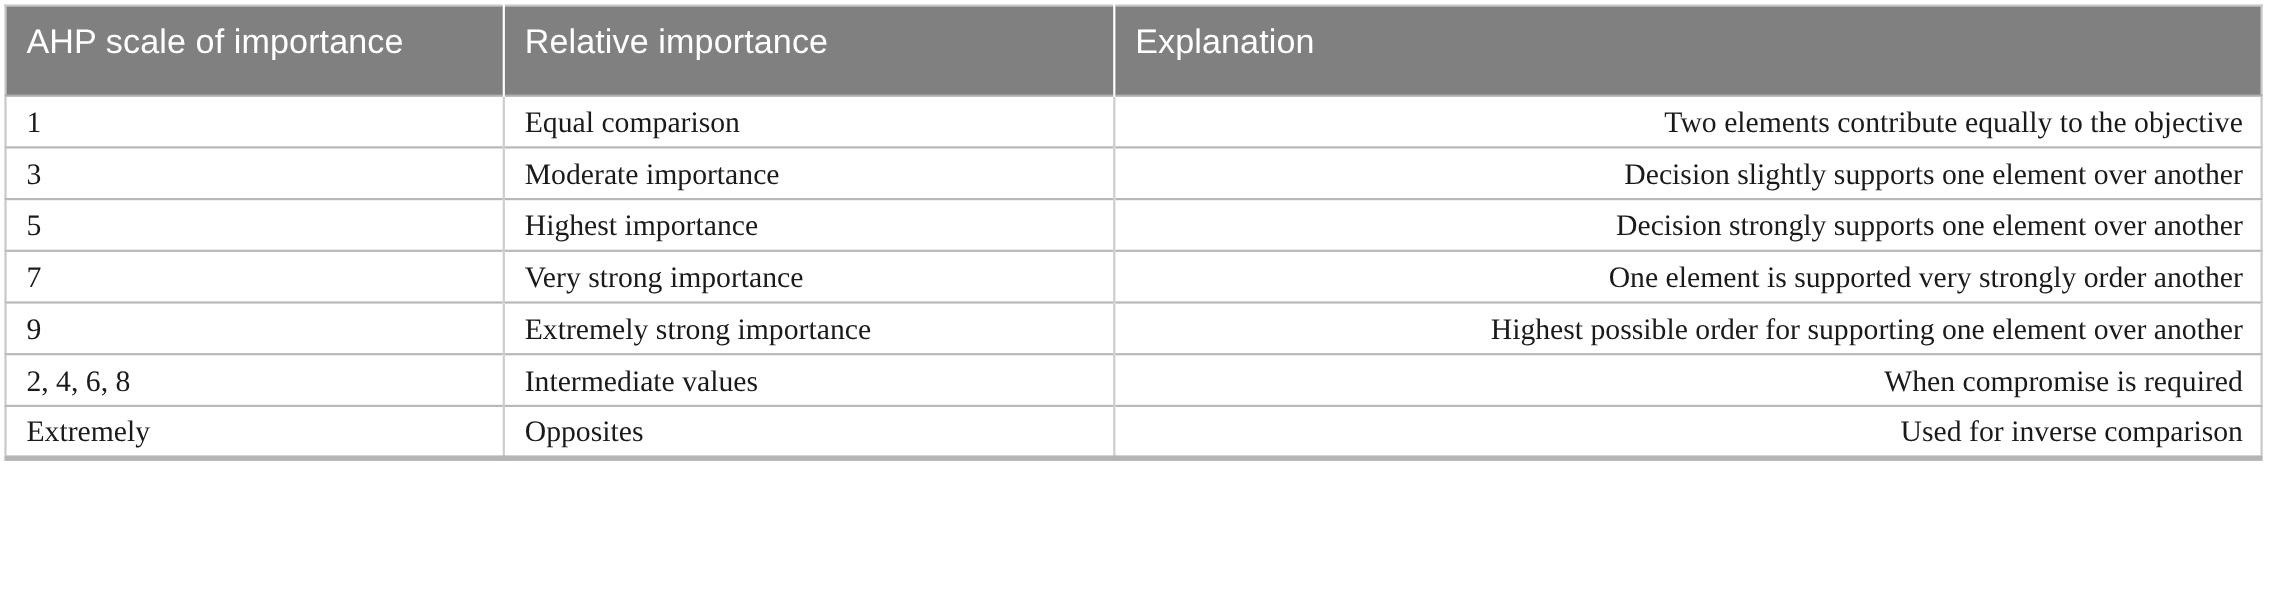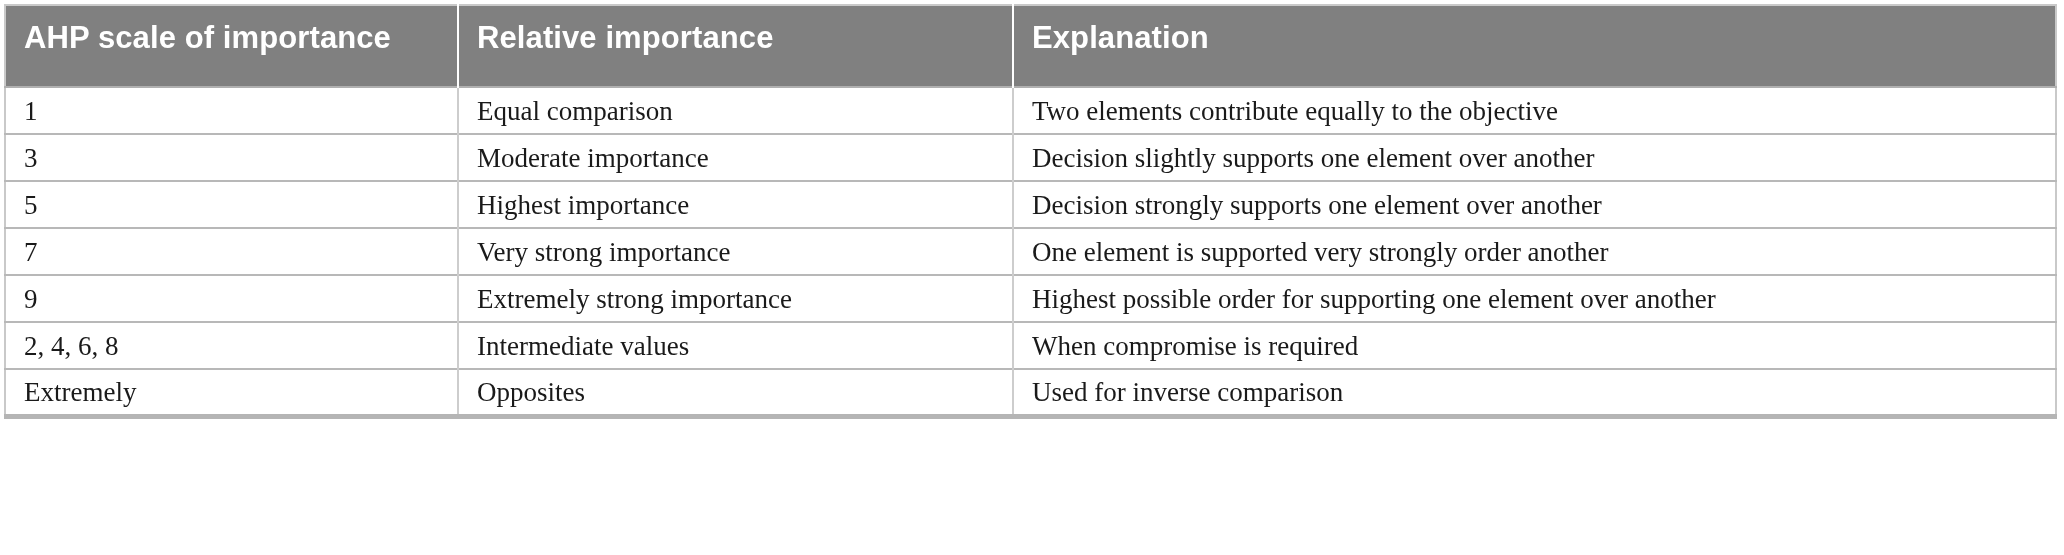--- a/index.html
+++ b/index.html
@@ -33,21 +33,21 @@
   }
 
   col.c1 { width: 453px; }
   col.c2 { width: 555px; }
   col.c3 { width: 1043px; }
 
   thead th {
     background: #808080;
     color: #ffffff;
     font-family: "Liberation Sans", sans-serif;
-    font-weight: 700;
+    font-weight: 400;
     font-size: 31px;
     line-height: 40px;
     text-align: left;
     vertical-align: top;
     padding: 12px 16px 14px 18px;
     height: 82px;
     box-sizing: border-box;
     border-right: 2px solid #ffffff;
     letter-spacing: 0.1px;
   }
@@ -62,21 +62,21 @@
     text-align: left;
     vertical-align: middle;
     padding: 6px 16px 6px 18px;
     height: 47px;
     box-sizing: border-box;
     border-top: 2px solid #b8b8b8;
     border-right: 2px solid #cdcdcd;
     white-space: nowrap;
     overflow: hidden;
   }
-  tbody td.last { border-right: none; }
+  tbody td.last { border-right: none; text-align: right; }
   tbody tr:first-child td { border-top: 2px solid #b0b0b0; }
 </style>
 </head>
 <body>
 
 <div class="table-wrap">
   <table class="ahp-table">
     <colgroup>
       <col class="c1">
       <col class="c2">

